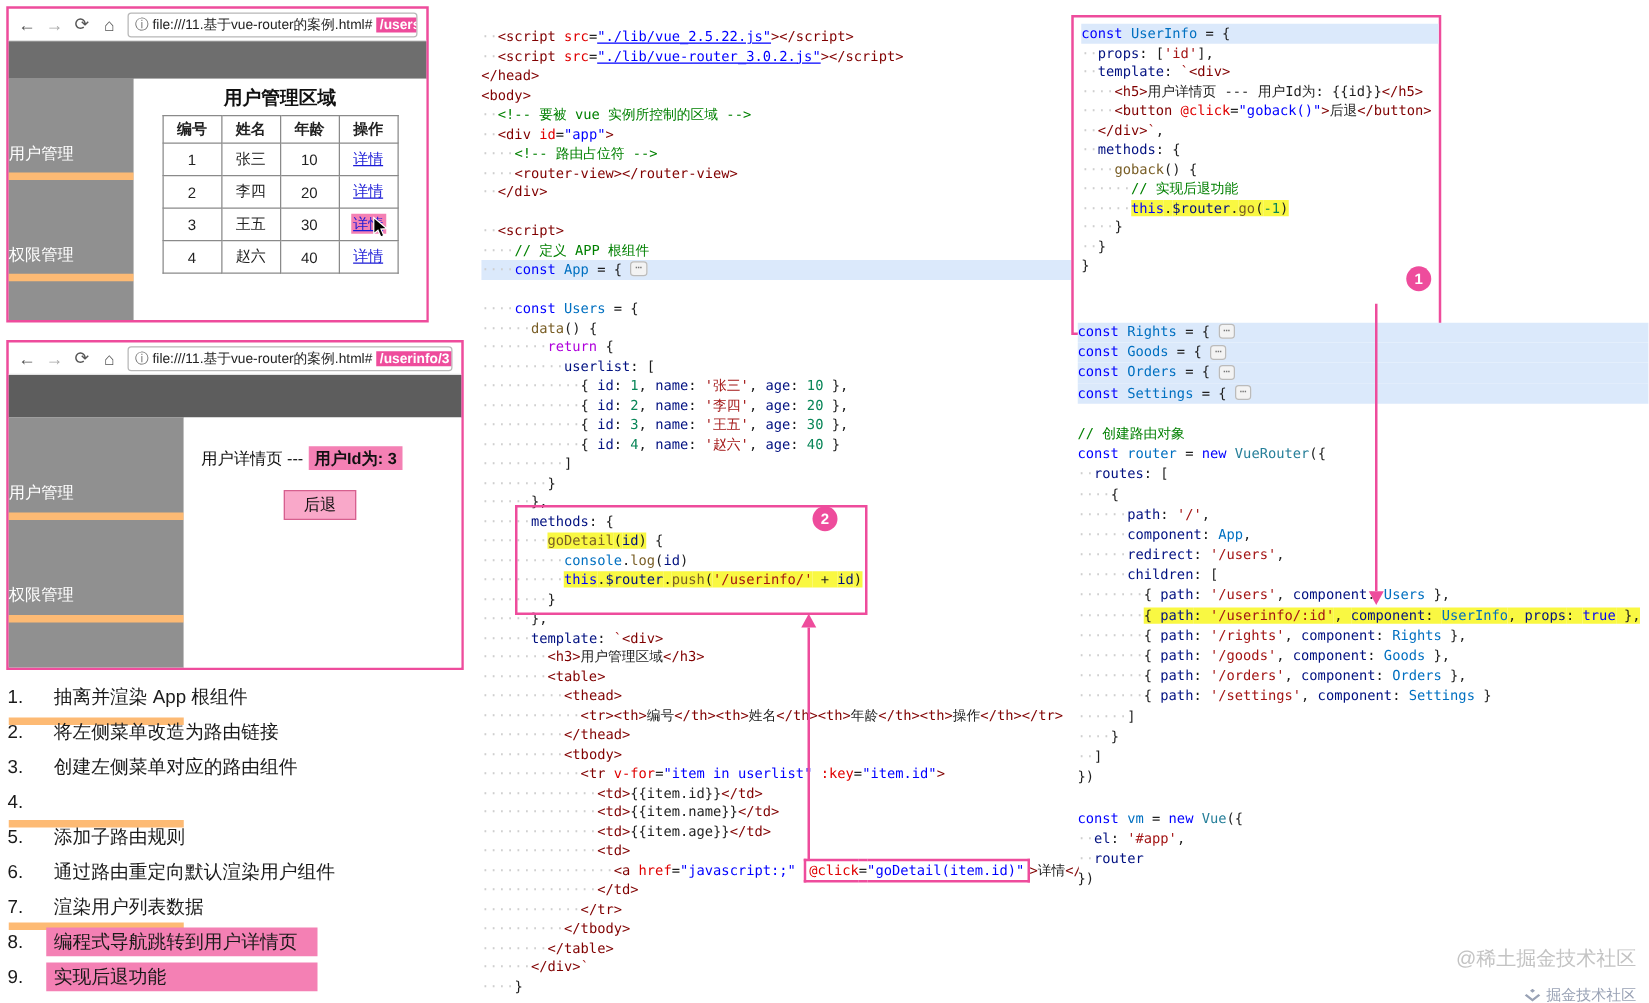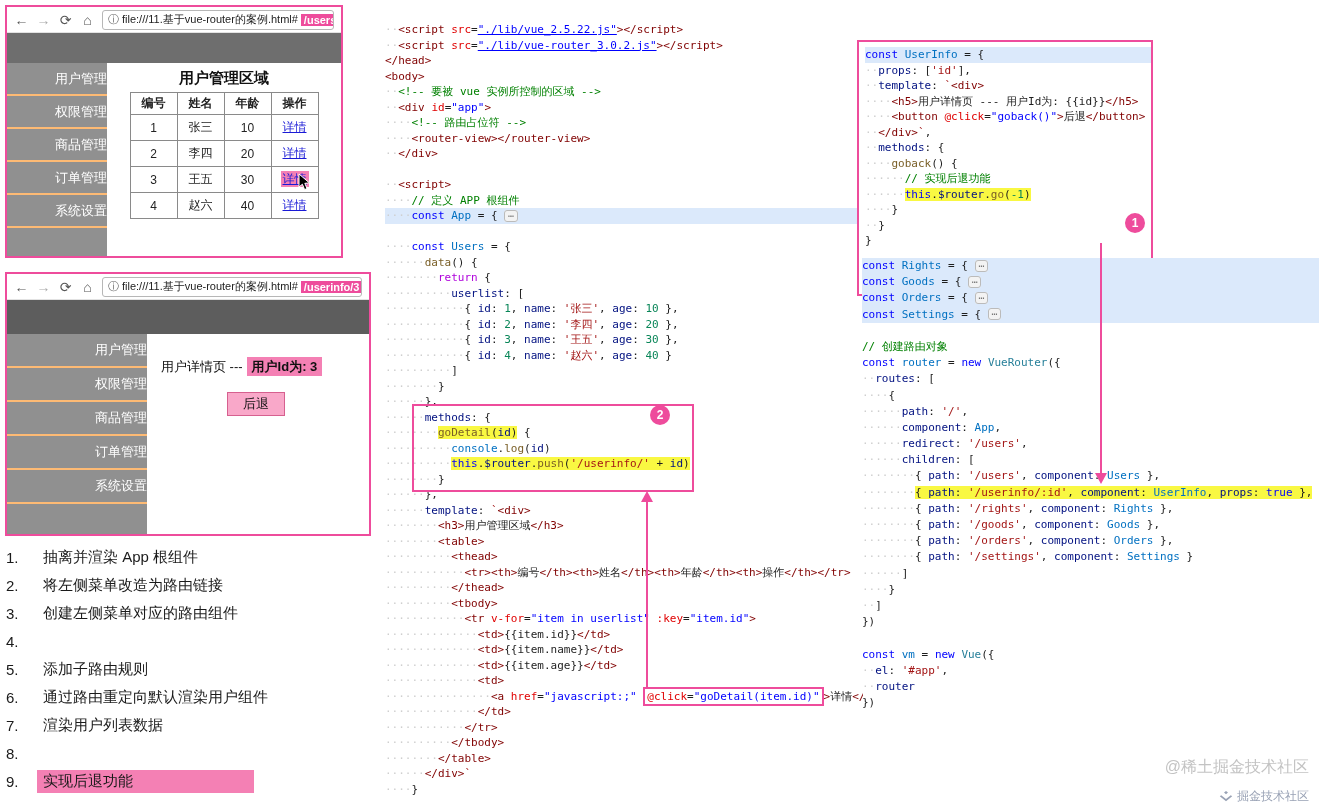--- a/index.html
+++ b/index.html
@@ -26,21 +26,21 @@
   .url-hl{background:var(--accent);color:#fff;padding:0 3px;font-weight:bold;}
   .info-ico{color:#666;font-size:11px;}
   .app-header{height:30px;background:#6e6e6e;}
   #browser2 .app-header{height:34px;background:#5d5d5d;}
   .b-body{display:flex;}
   #browser1 .b-body{height:193px;}
   #browser2 .b-body{height:200px;}
   .side{background:#909090;box-sizing:border-box;}
   #browser1 .side{width:100px;}
   #browser2 .side{width:140px;}
-  .side-item{color:#fff;text-align:right;border-bottom:2px solid #fdba74;font-size:13px;}
+  .side-item{color:#fff;text-align:left;border-bottom:6px solid #fdba74;font-size:13px;margin-top:44px;}
   #browser1 .side-item{line-height:31px;height:31px;}
   #browser2 .side-item{line-height:32px;height:32px;}
   .content{flex:1;background:#fff;position:relative;}
   .page-title{font-size:15px;font-weight:bold;text-align:center;margin:6px 0 4px 0;color:#111;}
   .utable{border-collapse:collapse;margin:2px auto 0 auto;table-layout:fixed;}
   .utable th,.utable td{border:1px solid #8a8a8a;font-size:12px;text-align:center;padding:0;color:#222;}
   .utable th{height:21px;font-weight:bold;width:46px;}
   .utable td{height:25px;}
   .dlink{color:#1b1bd6;text-decoration:underline;cursor:pointer;padding:1px 2px;}
   .dlink-hl{background:var(--accent-light);}
@@ -74,21 +74,21 @@
   .tk-prop{color:#001080;}
   .tk-var{color:#0070c1;}
   .tk-cls2{color:#267f99;}
   .tk-pl{color:#1e1e1e;}
   .tk-y{background:var(--yellow);}
   .tk-fold{color:#777;border:1px solid #bbb;border-radius:3px;padding:0 3px;background:#f3f3f3;font-size:9px;line-height:1;vertical-align:middle;}
   .tk-bx1{border:2px solid var(--accent);border-right:0;padding:1px 0 1px 2px;}
   .tk-bx2{border-top:2px solid var(--accent);border-bottom:2px solid var(--accent);padding:1px 0;}
   .tk-bx3{border:2px solid var(--accent);border-left:0;padding:1px 2px 1px 0;}
   
-  #userinfo-box{position:absolute;left:857px;top:40px;width:296px;height:256px;border:2px solid var(--accent);box-sizing:border-box;background:#fff;padding:5px 0 0 6px;overflow:hidden;}
+  #userinfo-box{position:absolute;left:857px;top:12px;width:296px;height:256px;border:2px solid var(--accent);box-sizing:border-box;background:#fff;padding:5px 0 0 6px;overflow:hidden;}
   #code-userinfo{position:relative;font-family:"DejaVu Sans Mono","Liberation Mono",monospace;font-size:11px;white-space:pre;color:#1e1e1e;}
   
   .pink-box{position:absolute;border:2px solid var(--accent);box-sizing:border-box;background:transparent;}
   #methods-box{left:412px;top:404px;width:282px;height:88px;}
   .badge{position:absolute;width:20px;height:20px;border-radius:50%;background:var(--accent);color:#fff;font-size:12px;font-weight:bold;display:flex;align-items:center;justify-content:center;z-index:5;}
   #badge2{left:650px;top:405px;}
   #badge1{left:1125px;top:213px;}
   .v-line{position:absolute;width:2px;background:var(--accent);z-index:4;}
   #marrow-line{left:646px;top:502px;height:186px;}
   #rarrow-line{left:1100px;top:243px;height:230px;}
@@ -222,20 +222,21 @@
     <div class="step">
       <span class="step-num">6.</span>
       <span class="step-text">通过路由重定向默认渲染用户组件</span>
     </div>
     <div class="step">
       <span class="step-num">7.</span>
       <span class="step-text">渲染用户列表数据</span>
     </div>
     <div class="step">
       <span class="step-num">8.</span>
+      <span class="step-text hl">编程式导航跳转到用户详情页</span>
     </div>
     <div class="step">
       <span class="step-num">9.</span>
       <span class="step-text hl">实现后退功能</span>
     </div>
   </div>
 
 <div class="code" id="code-middle"><div class="cl"><span class="ind">··</span><span class="tk-tag">&lt;script </span><span class="tk-attr">src</span><span class="tk-pl">=</span><span class="tk-lnk">"./lib/vue_2.5.22.js"</span><span class="tk-tag">&gt;&lt;/script&gt;</span></div><div class="cl"><span class="ind">··</span><span class="tk-tag">&lt;script </span><span class="tk-attr">src</span><span class="tk-pl">=</span><span class="tk-lnk">"./lib/vue-router_3.0.2.js"</span><span class="tk-tag">&gt;&lt;/script&gt;</span></div><div class="cl"><span class="tk-tag">&lt;/head&gt;</span></div><div class="cl"><span class="tk-tag">&lt;body&gt;</span></div><div class="cl"><span class="ind">··</span><span class="tk-com">&lt;!-- 要被 vue 实例所控制的区域 --&gt;</span></div><div class="cl"><span class="ind">··</span><span class="tk-tag">&lt;div </span><span class="tk-attr">id</span><span class="tk-pl">=</span><span class="tk-aval">"app"</span><span class="tk-tag">&gt;</span></div><div class="cl"><span class="ind">····</span><span class="tk-com">&lt;!-- 路由占位符 --&gt;</span></div><div class="cl"><span class="ind">····</span><span class="tk-tag">&lt;router-view&gt;&lt;/router-view&gt;</span></div><div class="cl"><span class="ind">··</span><span class="tk-tag">&lt;/div&gt;</span></div><div class="cl"></div><div class="cl"><span class="ind">··</span><span class="tk-tag">&lt;script&gt;</span></div><div class="cl"><span class="ind">····</span><span class="tk-com">// 定义 APP 根组件</span></div><div class="cl bg-sel"><span class="ind">····</span><span class="tk-kw">const</span><span class="tk-pl"> </span><span class="tk-var">App</span><span class="tk-pl"> = { </span><span class="tk-fold">⋯</span></div><div class="cl"></div><div class="cl"><span class="ind">····</span><span class="tk-kw">const</span><span class="tk-pl"> </span><span class="tk-var">Users</span><span class="tk-pl"> = {</span></div><div class="cl"><span class="ind">······</span><span class="tk-fn">data</span><span class="tk-pl">() {</span></div><div class="cl"><span class="ind">········</span><span class="tk-ctl">return</span><span class="tk-pl"> {</span></div><div class="cl"><span class="ind">··········</span><span class="tk-prop">userlist</span><span class="tk-pl">: [</span></div><div class="cl"><span class="ind">············</span><span class="tk-pl">{ </span><span class="tk-prop">id</span><span class="tk-pl">: </span><span class="tk-num">1</span><span class="tk-pl">, </span><span class="tk-prop">name</span><span class="tk-pl">: </span><span class="tk-str">'张三'</span><span class="tk-pl">, </span><span class="tk-prop">age</span><span class="tk-pl">: </span><span class="tk-num">10</span><span class="tk-pl"> },</span></div><div class="cl"><span class="ind">············</span><span class="tk-pl">{ </span><span class="tk-prop">id</span><span class="tk-pl">: </span><span class="tk-num">2</span><span class="tk-pl">, </span><span class="tk-prop">name</span><span class="tk-pl">: </span><span class="tk-str">'李四'</span><span class="tk-pl">, </span><span class="tk-prop">age</span><span class="tk-pl">: </span><span class="tk-num">20</span><span class="tk-pl"> },</span></div><div class="cl"><span class="ind">············</span><span class="tk-pl">{ </span><span class="tk-prop">id</span><span class="tk-pl">: </span><span class="tk-num">3</span><span class="tk-pl">, </span><span class="tk-prop">name</span><span class="tk-pl">: </span><span class="tk-str">'王五'</span><span class="tk-pl">, </span><span class="tk-prop">age</span><span class="tk-pl">: </span><span class="tk-num">30</span><span class="tk-pl"> },</span></div><div class="cl"><span class="ind">············</span><span class="tk-pl">{ </span><span class="tk-prop">id</span><span class="tk-pl">: </span><span class="tk-num">4</span><span class="tk-pl">, </span><span class="tk-prop">name</span><span class="tk-pl">: </span><span class="tk-str">'赵六'</span><span class="tk-pl">, </span><span class="tk-prop">age</span><span class="tk-pl">: </span><span class="tk-num">40</span><span class="tk-pl"> }</span></div><div class="cl"><span class="ind">··········</span><span class="tk-pl">]</span></div><div class="cl"><span class="ind">········</span><span class="tk-pl">}</span></div><div class="cl"><span class="ind">······</span><span class="tk-pl">},</span></div><div class="cl"><span class="ind">······</span><span class="tk-prop">methods</span><span class="tk-pl">: {</span></div><div class="cl"><span class="ind">········</span><span class="tk-fn tk-y">goDetail</span><span class="tk-pl tk-y">(</span><span class="tk-prop tk-y">id</span><span class="tk-pl tk-y">)</span><span class="tk-pl"> {</span></div><div class="cl"><span class="ind">··········</span><span class="tk-var">console</span><span class="tk-pl">.</span><span class="tk-fn">log</span><span class="tk-pl">(</span><span class="tk-prop">id</span><span class="tk-pl">)</span></div><div class="cl"><span class="ind">··········</span><span class="tk-kw tk-y">this</span><span class="tk-pl tk-y">.</span><span class="tk-prop tk-y">$router</span><span class="tk-pl tk-y">.</span><span class="tk-fn tk-y">push</span><span class="tk-pl tk-y">(</span><span class="tk-str tk-y">'/userinfo/'</span><span class="tk-pl tk-y"> + </span><span class="tk-prop tk-y">id</span><span class="tk-pl tk-y">)</span></div><div class="cl"><span class="ind">········</span><span class="tk-pl">}</span></div><div class="cl"><span class="ind">······</span><span class="tk-pl">},</span></div><div class="cl"><span class="ind">······</span><span class="tk-prop">template</span><span class="tk-pl">: </span><span class="tk-str">`</span><span class="tk-tag">&lt;div&gt;</span></div><div class="cl"><span class="ind">········</span><span class="tk-tag">&lt;h3&gt;</span><span class="tk-pl">用户管理区域</span><span class="tk-tag">&lt;/h3&gt;</span></div><div class="cl"><span class="ind">········</span><span class="tk-tag">&lt;table&gt;</span></div><div class="cl"><span class="ind">··········</span><span class="tk-tag">&lt;thead&gt;</span></div><div class="cl"><span class="ind">············</span><span class="tk-tag">&lt;tr&gt;&lt;th&gt;</span><span class="tk-pl">编号</span><span class="tk-tag">&lt;/th&gt;&lt;th&gt;</span><span class="tk-pl">姓名</span><span class="tk-tag">&lt;/th&gt;&lt;th&gt;</span><span class="tk-pl">年龄</span><span class="tk-tag">&lt;/th&gt;&lt;th&gt;</span><span class="tk-pl">操作</span><span class="tk-tag">&lt;/th&gt;&lt;/tr&gt;</span></div><div class="cl"><span class="ind">··········</span><span class="tk-tag">&lt;/thead&gt;</span></div><div class="cl"><span class="ind">··········</span><span class="tk-tag">&lt;tbody&gt;</span></div><div class="cl"><span class="ind">············</span><span class="tk-tag">&lt;tr </span><span class="tk-attr">v-for</span><span class="tk-pl">=</span><span class="tk-aval">"item in userlist"</span><span class="tk-pl"> </span><span class="tk-attr">:key</span><span class="tk-pl">=</span><span class="tk-aval">"item.id"</span><span class="tk-tag">&gt;</span></div><div class="cl"><span class="ind">··············</span><span class="tk-tag">&lt;td&gt;</span><span class="tk-pl">{{item.id}}</span><span class="tk-tag">&lt;/td&gt;</span></div><div class="cl"><span class="ind">··············</span><span class="tk-tag">&lt;td&gt;</span><span class="tk-pl">{{item.name}}</span><span class="tk-tag">&lt;/td&gt;</span></div><div class="cl"><span class="ind">··············</span><span class="tk-tag">&lt;td&gt;</span><span class="tk-pl">{{item.age}}</span><span class="tk-tag">&lt;/td&gt;</span></div><div class="cl"><span class="ind">··············</span><span class="tk-tag">&lt;td&gt;</span></div><div class="cl"><span class="ind">················</span><span class="tk-tag">&lt;a </span><span class="tk-attr">href</span><span class="tk-pl">=</span><span class="tk-aval">"javascript:;"</span><span class="tk-pl"> </span><span class="tk-attr tk-bx1">@click</span><span class="tk-pl tk-bx2">=</span><span class="tk-aval tk-bx3">"goDetail(item.id)"</span><span class="tk-tag">&gt;</span><span class="tk-pl">详情</span><span class="tk-tag">&lt;/a&gt;</span></div><div class="cl"><span class="ind">··············</span><span class="tk-tag">&lt;/td&gt;</span></div><div class="cl"><span class="ind">············</span><span class="tk-tag">&lt;/tr&gt;</span></div><div class="cl"><span class="ind">··········</span><span class="tk-tag">&lt;/tbody&gt;</span></div><div class="cl"><span class="ind">········</span><span class="tk-tag">&lt;/table&gt;</span></div><div class="cl"><span class="ind">······</span><span class="tk-tag">&lt;/div&gt;</span><span class="tk-str">`</span></div><div class="cl"><span class="ind">····</span><span class="tk-pl">}</span></div></div>
 
 <div id="userinfo-box">

